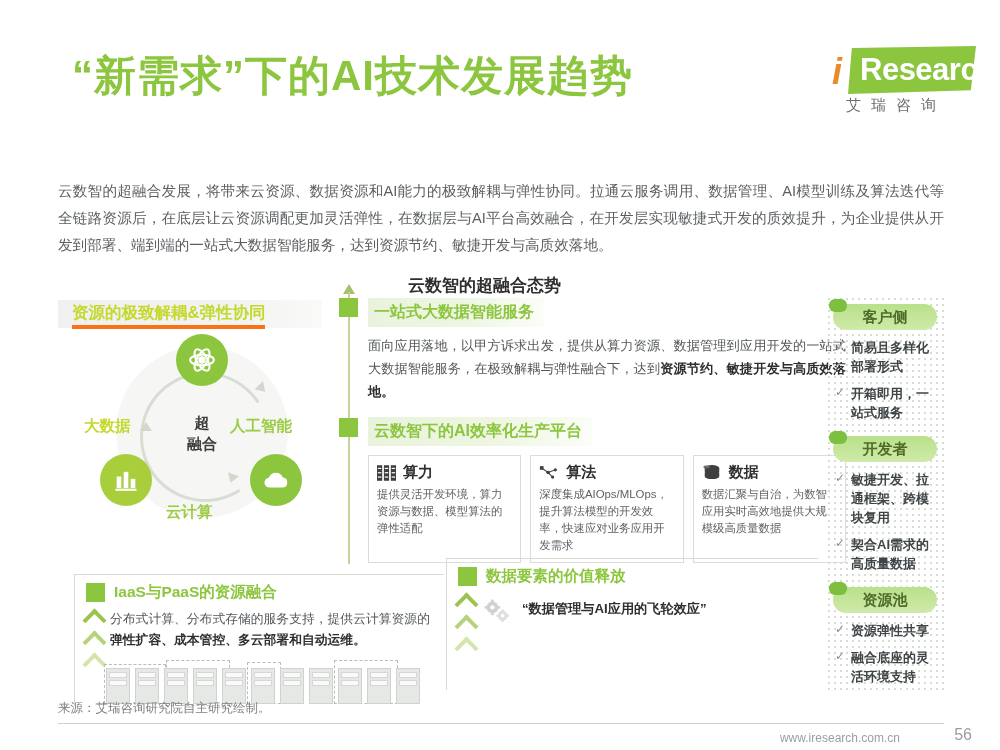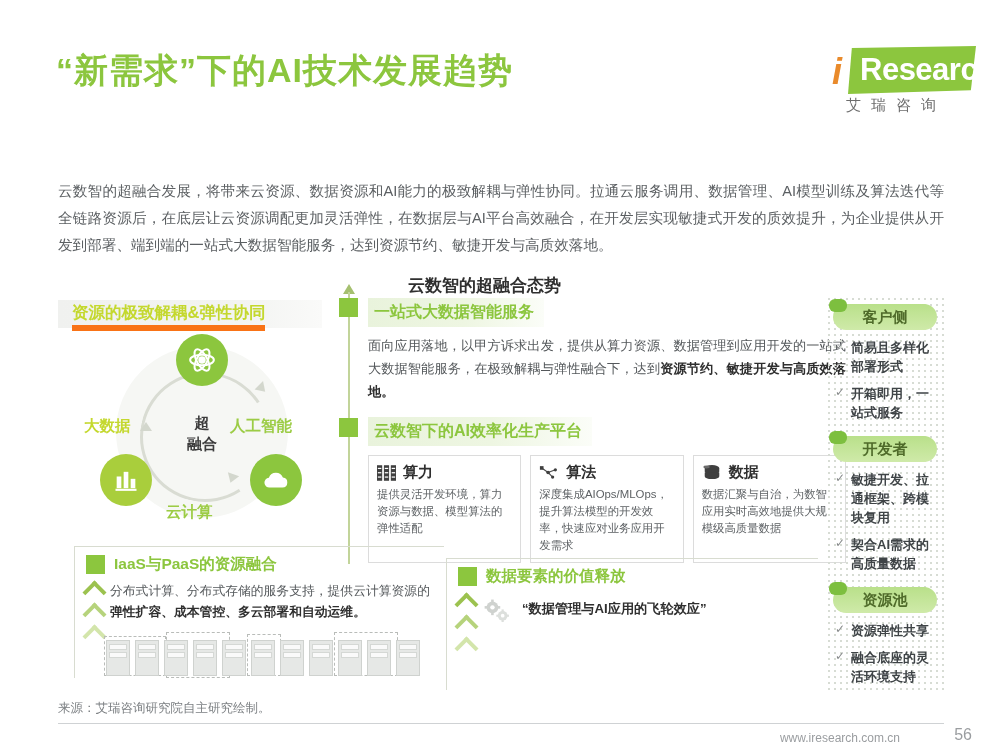--- a/index.html
+++ b/index.html
@@ -8,22 +8,22 @@
     background:#ffffff;
     font-family:"Liberation Sans","DejaVu Sans",sans-serif;
     color:#4a4a4a;
     -webkit-font-smoothing:antialiased;
     overflow:hidden;
   }
   .page{position:relative;width:1000px;height:750px;}
 
   
   .title{
-    position:absolute;left:56px;top:48px;
-    font-size:34px;font-weight:bold;letter-spacing:1px;
+    position:absolute;left:72px;top:48px;
+    font-size:42px;font-weight:bold;letter-spacing:1px;
     color:#8cc63e;white-space:nowrap;
   }
   .subtitle{
     position:absolute;left:58px;top:118px;
     font-size:31px;font-weight:400;color:#555a5d;white-space:nowrap;
   }
   .logo{position:absolute;right:22px;top:40px;width:170px;height:78px;}
   .logo-shape{
     position:absolute;left:40px;top:6px;width:128px;height:48px;
     background:#8cc63e;
@@ -58,21 +58,21 @@
   }
 
   
   .band{
     position:absolute;left:0px;top:28px;width:264px;height:28px;
     background:linear-gradient(90deg,#f0f1ef 0%,#f3f4f2 70%,#fafaf9 100%);
   }
   .band-text{
     position:absolute;left:14px;top:30px;
     font-size:16.5px;font-weight:bold;color:#c4d82e;
-    border-bottom:6px solid #f97316;padding-bottom:1px;
+    border-bottom:4px solid #f97316;padding-bottom:1px;
   }
 
   .circle-wrap{position:absolute;left:20px;top:62px;width:250px;height:200px;}
   .halo{
     position:absolute;left:38px;top:12px;width:172px;height:172px;
     border-radius:50%;background:#f6f7f4;
   }
   .ring{
     position:absolute;left:62px;top:38px;width:124px;height:124px;
     border-radius:50%;
@@ -125,21 +125,21 @@
   .cards{display:flex;gap:9px;margin-top:9px;}
   .card{
     flex:1;border:1px solid #dcdcdc;background:#fff;padding:7px 8px 8px 8px;
   }
   .card-head{display:flex;align-items:center;gap:7px;margin-bottom:4px;}
   .card-title{font-size:15px;font-weight:bold;color:#2f2f2f;}
   .card-text{font-size:11.4px;line-height:17px;color:#5d6164;}
 
   
   .bbox{position:absolute;border-left:1px solid #d8dcd0;border-top:1px solid #d8dcd0;}
-  .bot-left{position:absolute;left:16px;top:274px;width:370px;height:132px;}
+  .bot-left{position:absolute;left:16px;top:302px;width:370px;height:132px;}
   .bot-right{position:absolute;left:388px;top:286px;width:372px;height:132px;}
   .bot-head{display:flex;align-items:center;gap:9px;}
   .bot-sq{width:19px;height:19px;background:#8cc63e;flex:none;}
   .bot-title{font-size:15.5px;font-weight:bold;color:#8cc63e;}
   .chev{position:absolute;left:2px;width:16px;}
   .chev i{
     display:block;width:13px;height:13px;
     border-left:4px solid;border-top:4px solid;
     transform:rotate(45deg);margin-bottom:5px;
   }

